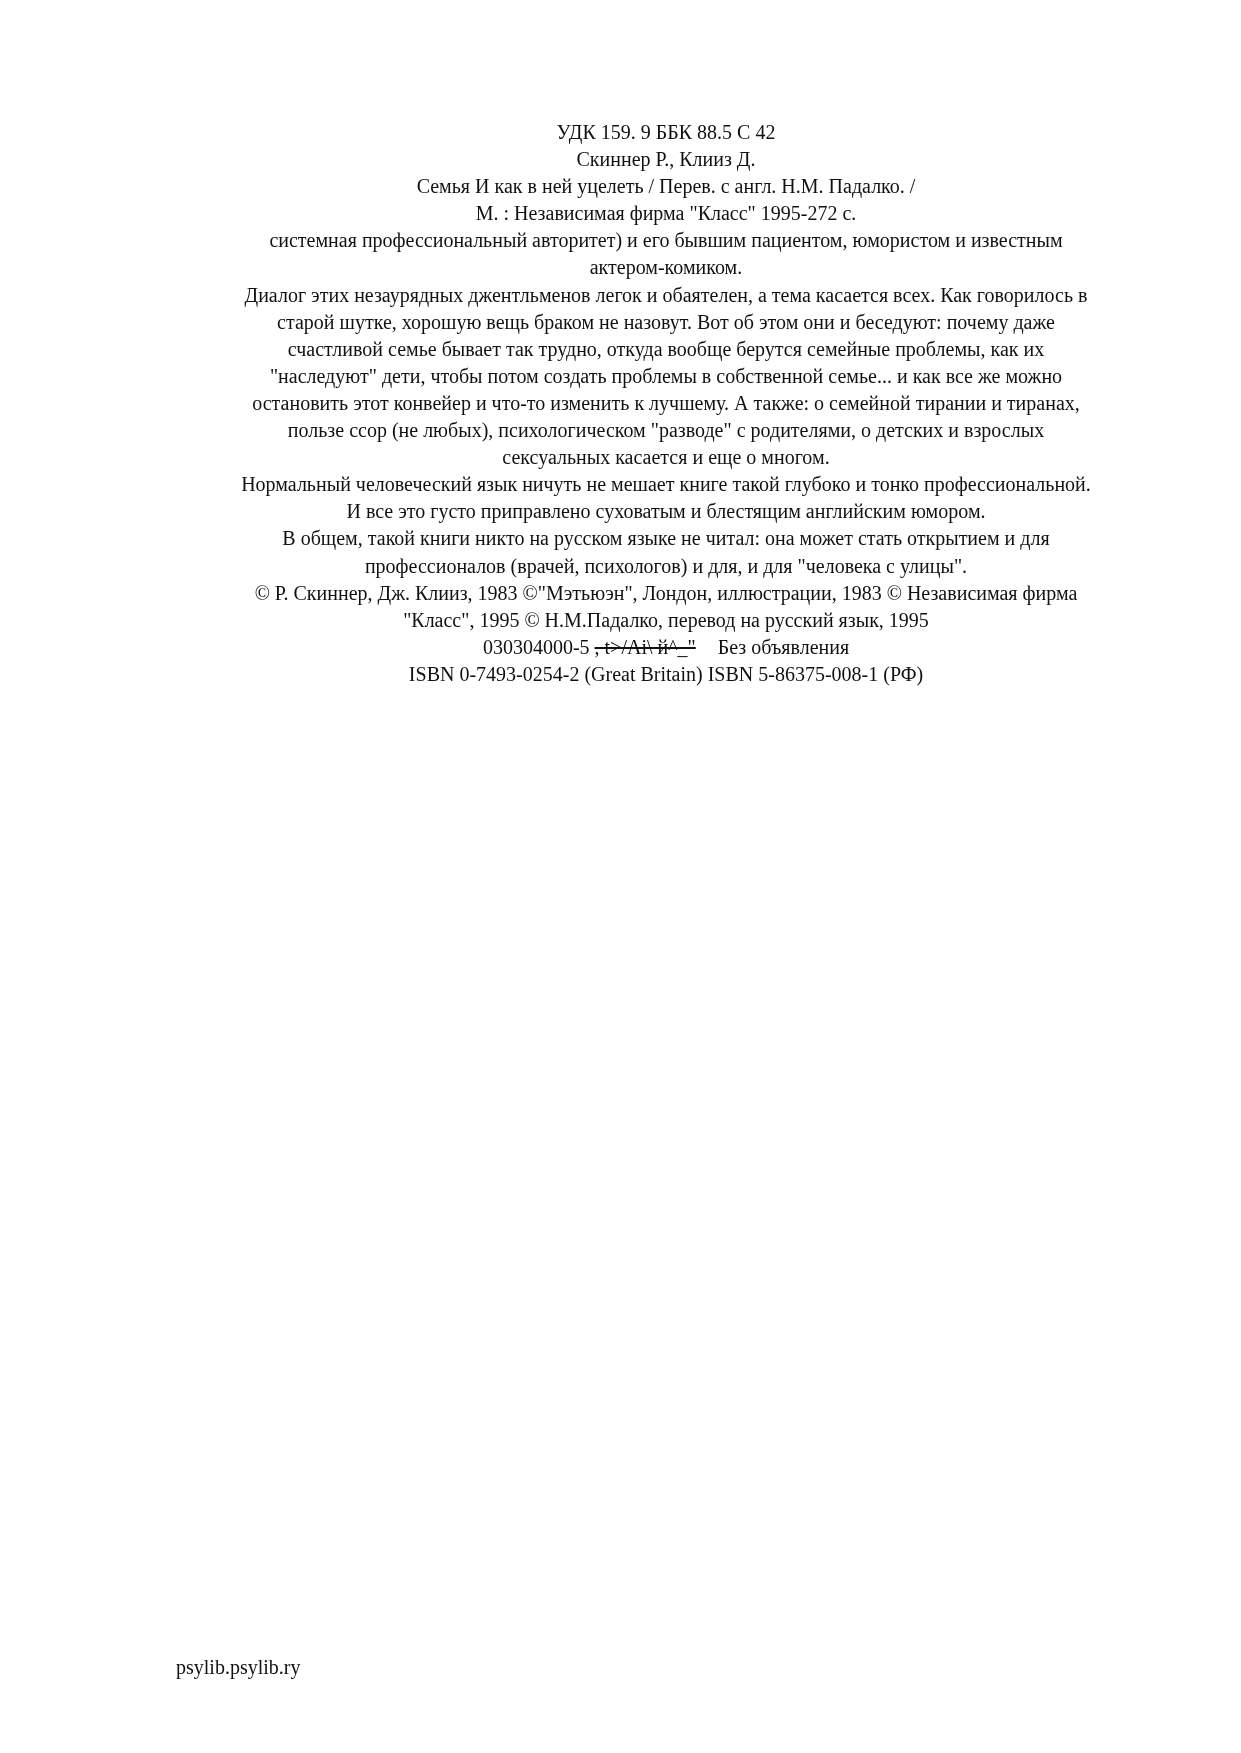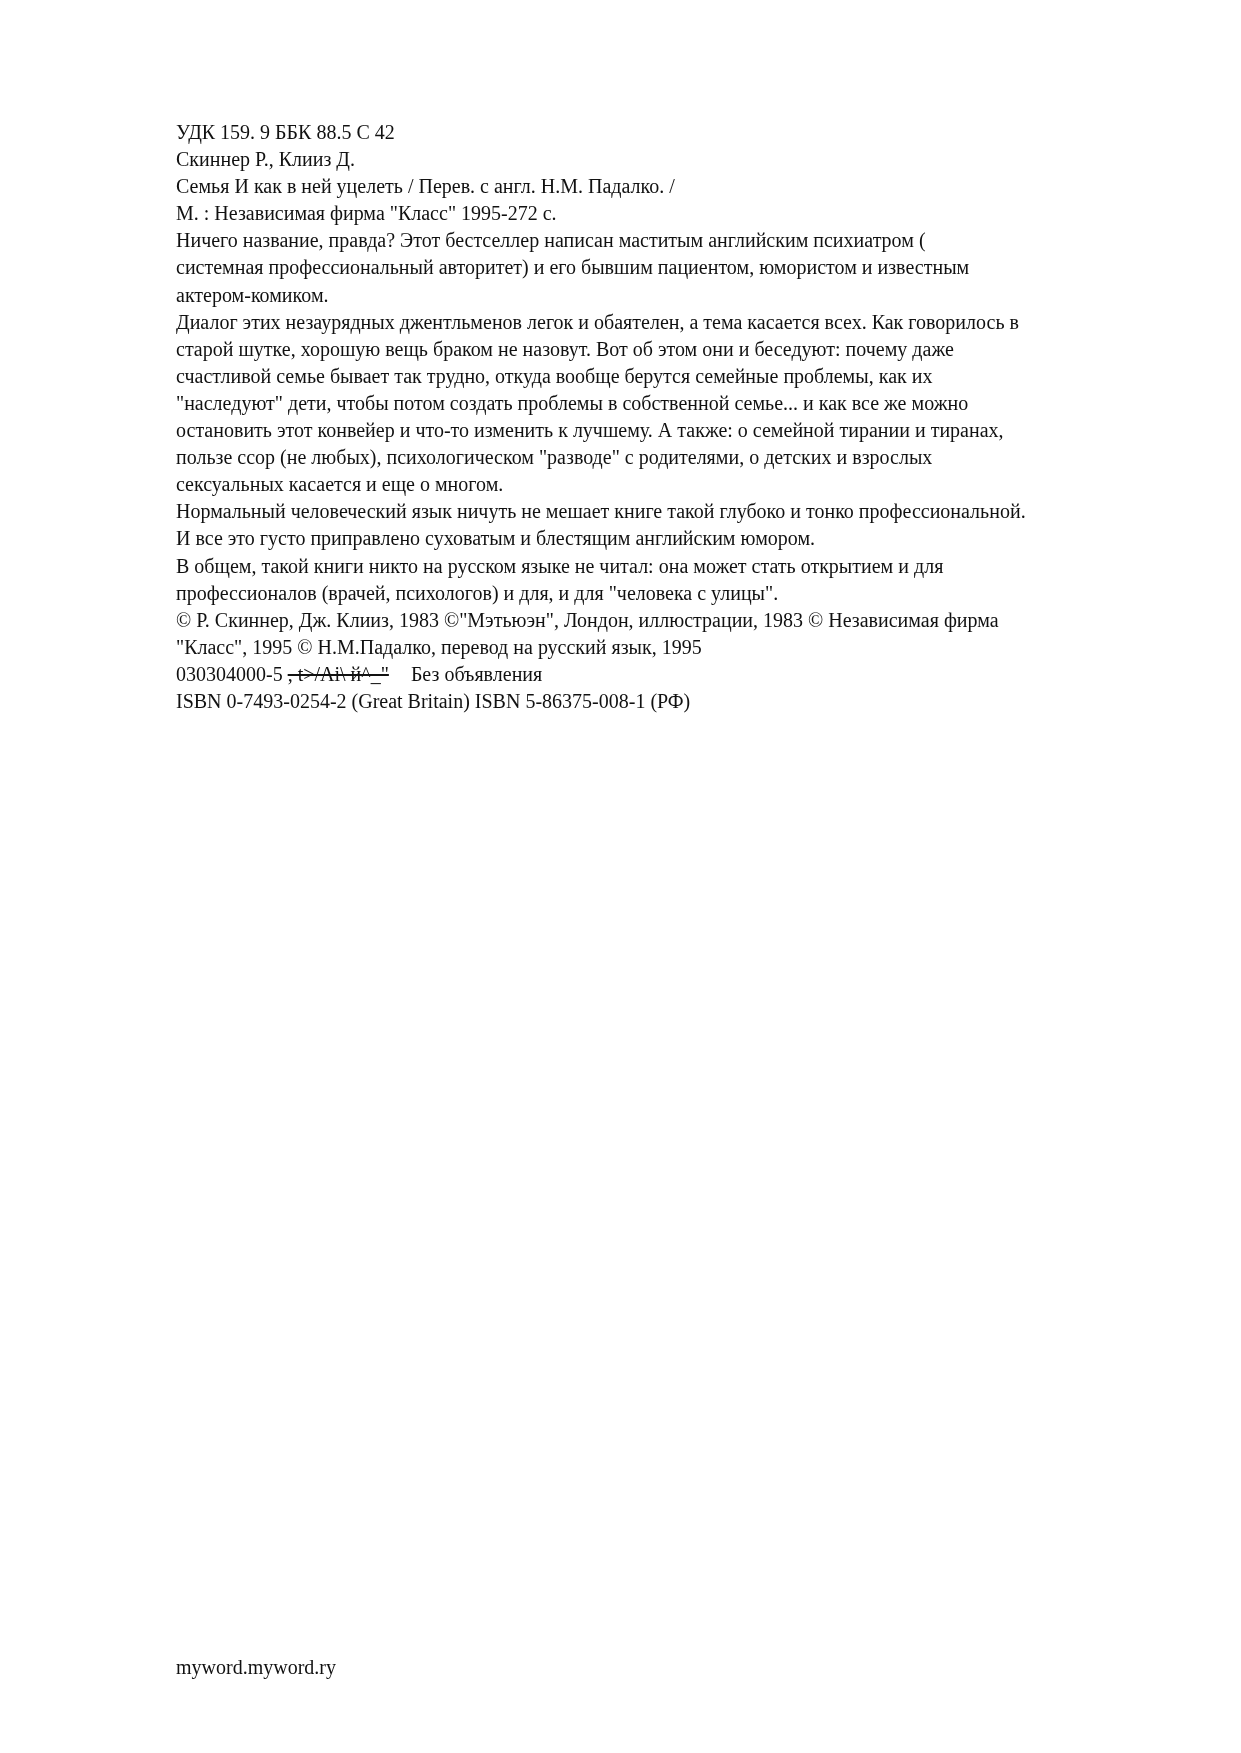--- a/index.html
+++ b/index.html
@@ -22,20 +22,21 @@
       height: 1753px;
       background: #ffffff;
     }
     .text-block {
       position: absolute;
       left: 176px;
       top: 119px;
       width: 980px;
       font-size: 20px;
       line-height: 27.1px;
+      text-align: center;
     }
     .line {
       display: block;
       white-space: nowrap;
     }
     .strike {
       text-decoration: line-through;
       text-decoration-thickness: 2px;
     }
     .gap {
@@ -54,21 +55,20 @@
 <body>
 
 <div class="page">
   <div class="text-block">
 
     <span class="line">УДК 159. 9 ББК 88.5 С 42</span>
     <span class="line">Скиннер Р., Клииз Д.</span>
     <span class="line">Семья И как в ней уцелеть / Перев. с англ. Н.М. Падалко.  /</span>
     <span class="line">М. : Независимая фирма "Класс" 1995-272 с.</span>
 
-    <span class="line">Ничего название, правда? Этот бестселлер написан маститым английским психиатром (</span>
     <span class="line">системная профессиональный авторитет) и его бывшим пациентом, юмористом и известным</span>
     <span class="line">актером-комиком.</span>
 
     <span class="line">Диалог этих незаурядных джентльменов легок и обаятелен, а тема касается всех. Как говорилось в</span>
     <span class="line">старой шутке, хорошую вещь браком не назовут. Вот об этом они и беседуют: почему даже</span>
     <span class="line">счастливой семье бывает так трудно, откуда вообще берутся семейные проблемы, как их</span>
     <span class="line">"наследуют" дети, чтобы потом создать проблемы в собственной семье... и как все же можно</span>
     <span class="line">остановить этот конвейер и что-то изменить к лучшему. А также: о семейной тирании и тиранах,</span>
     <span class="line">пользе ссор (не любых), психологическом "разводе" с родителями, о детских и взрослых</span>
     <span class="line">сексуальных касается и еще о многом.</span>
@@ -80,14 +80,14 @@
     <span class="line">профессионалов (врачей, психологов) и для, и для "человека с улицы".</span>
 
     <span class="line">© Р. Скиннер, Дж. Клииз, 1983 ©"Мэтьюэн", Лондон, иллюстрации, 1983 © Независимая фирма</span>
     <span class="line">"Класс", 1995 © Н.М.Падалко, перевод на русский язык, 1995</span>
 
     <span class="line"><span>030304000-5</span> <span class="strike">, t&gt;/Ai\ й^_"</span><span class="gap"></span><span>Без объявления</span></span>
 
     <span class="line">ISBN 0-7493-0254-2 (Great Britain) ISBN 5-86375-008-1 (РФ)</span>
   </div>
 
-  <div class="footer">myword.myword.ry</div>
+  <div class="footer">psylib.psylib.ry</div>
 </div>
 
 </body></html>

